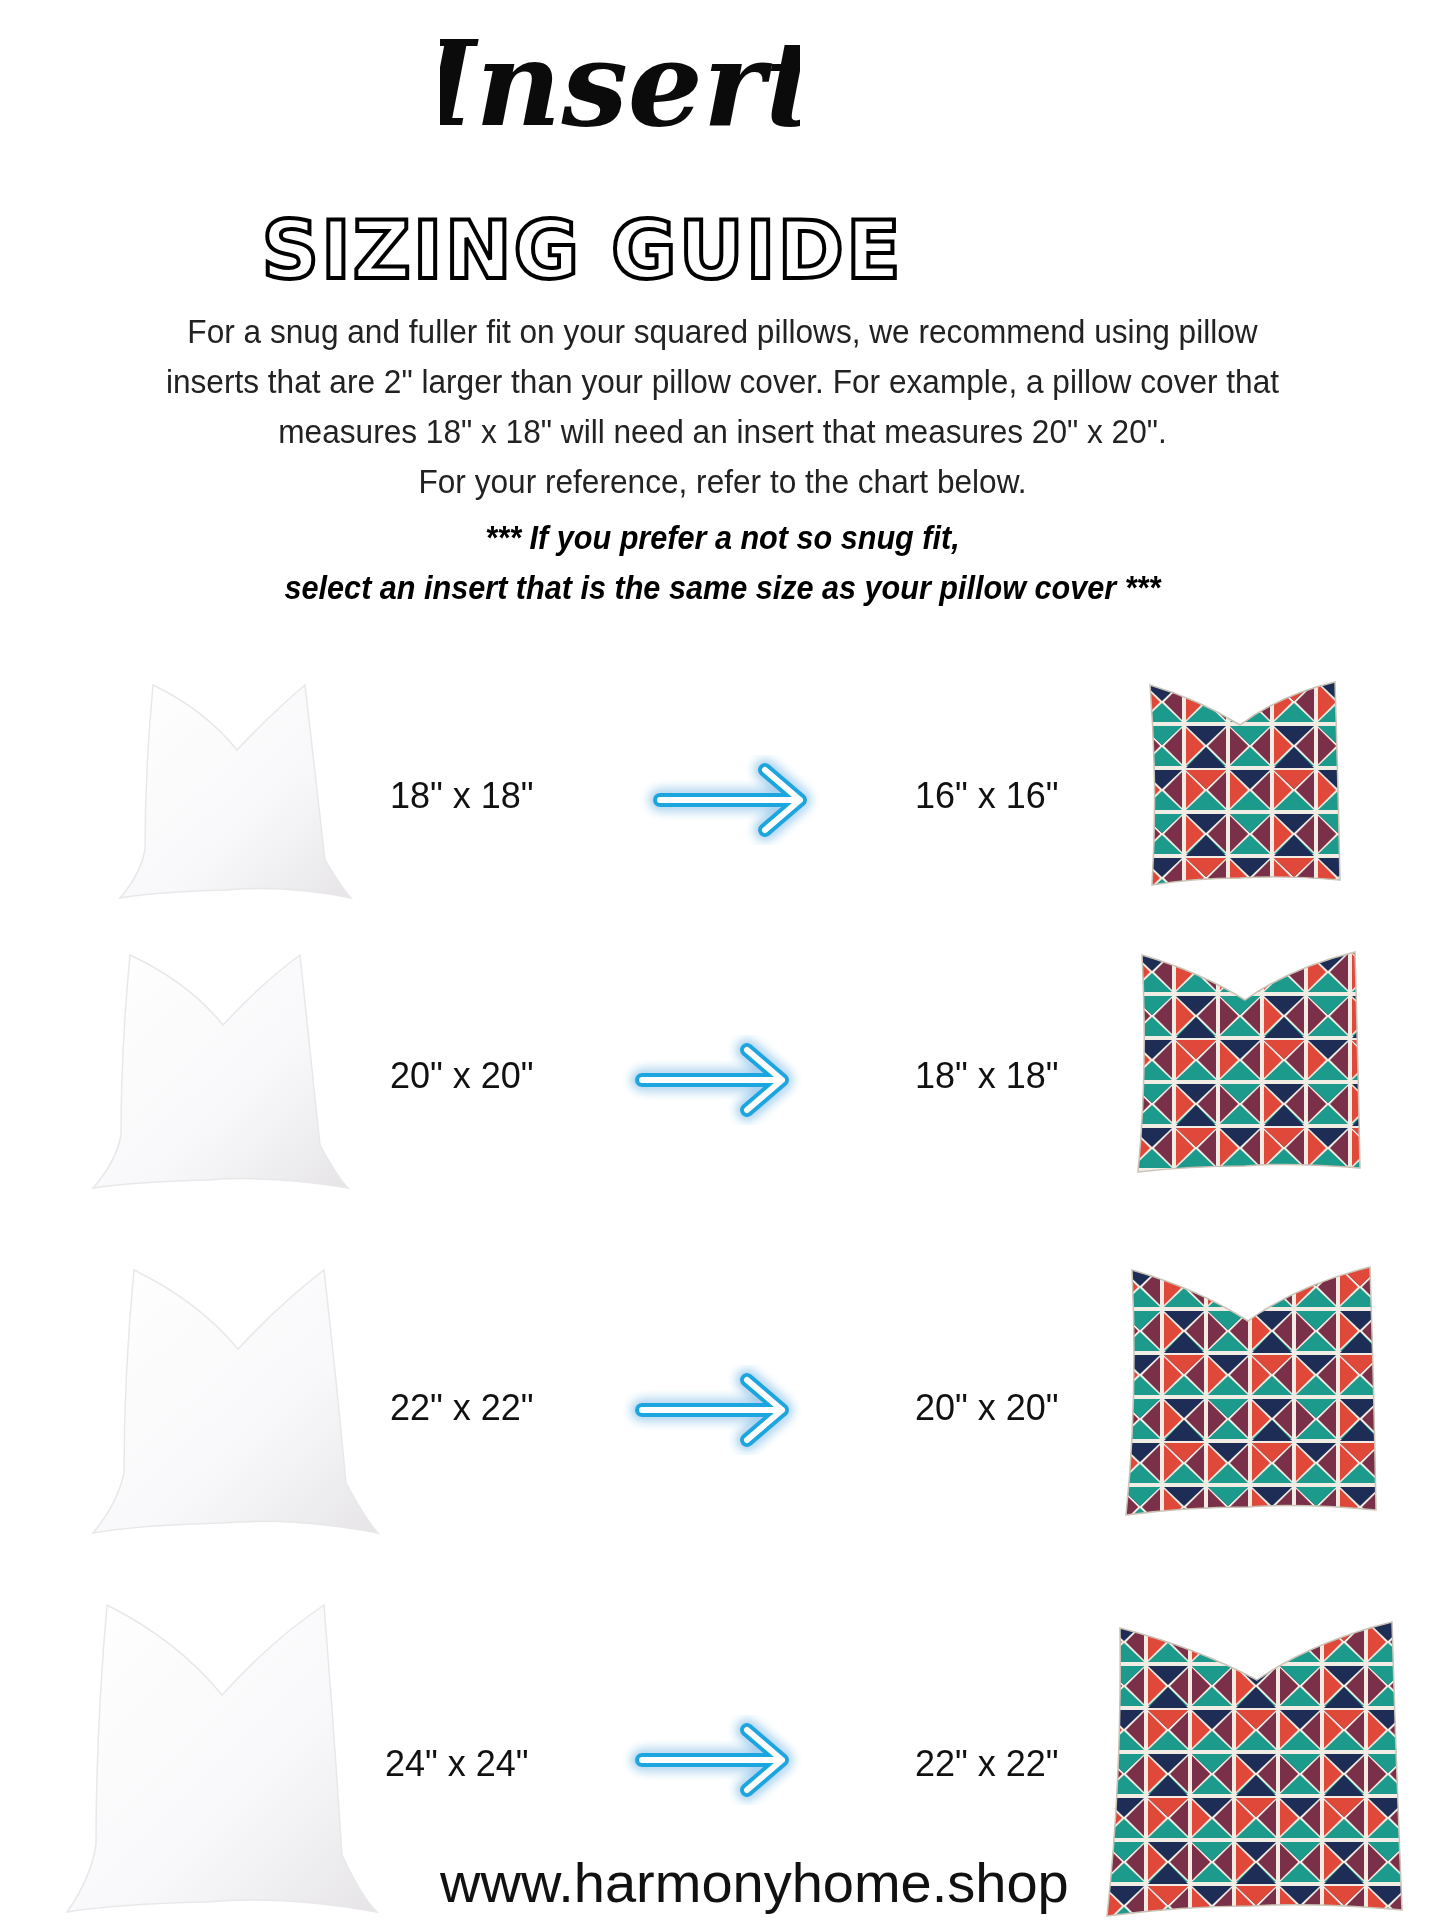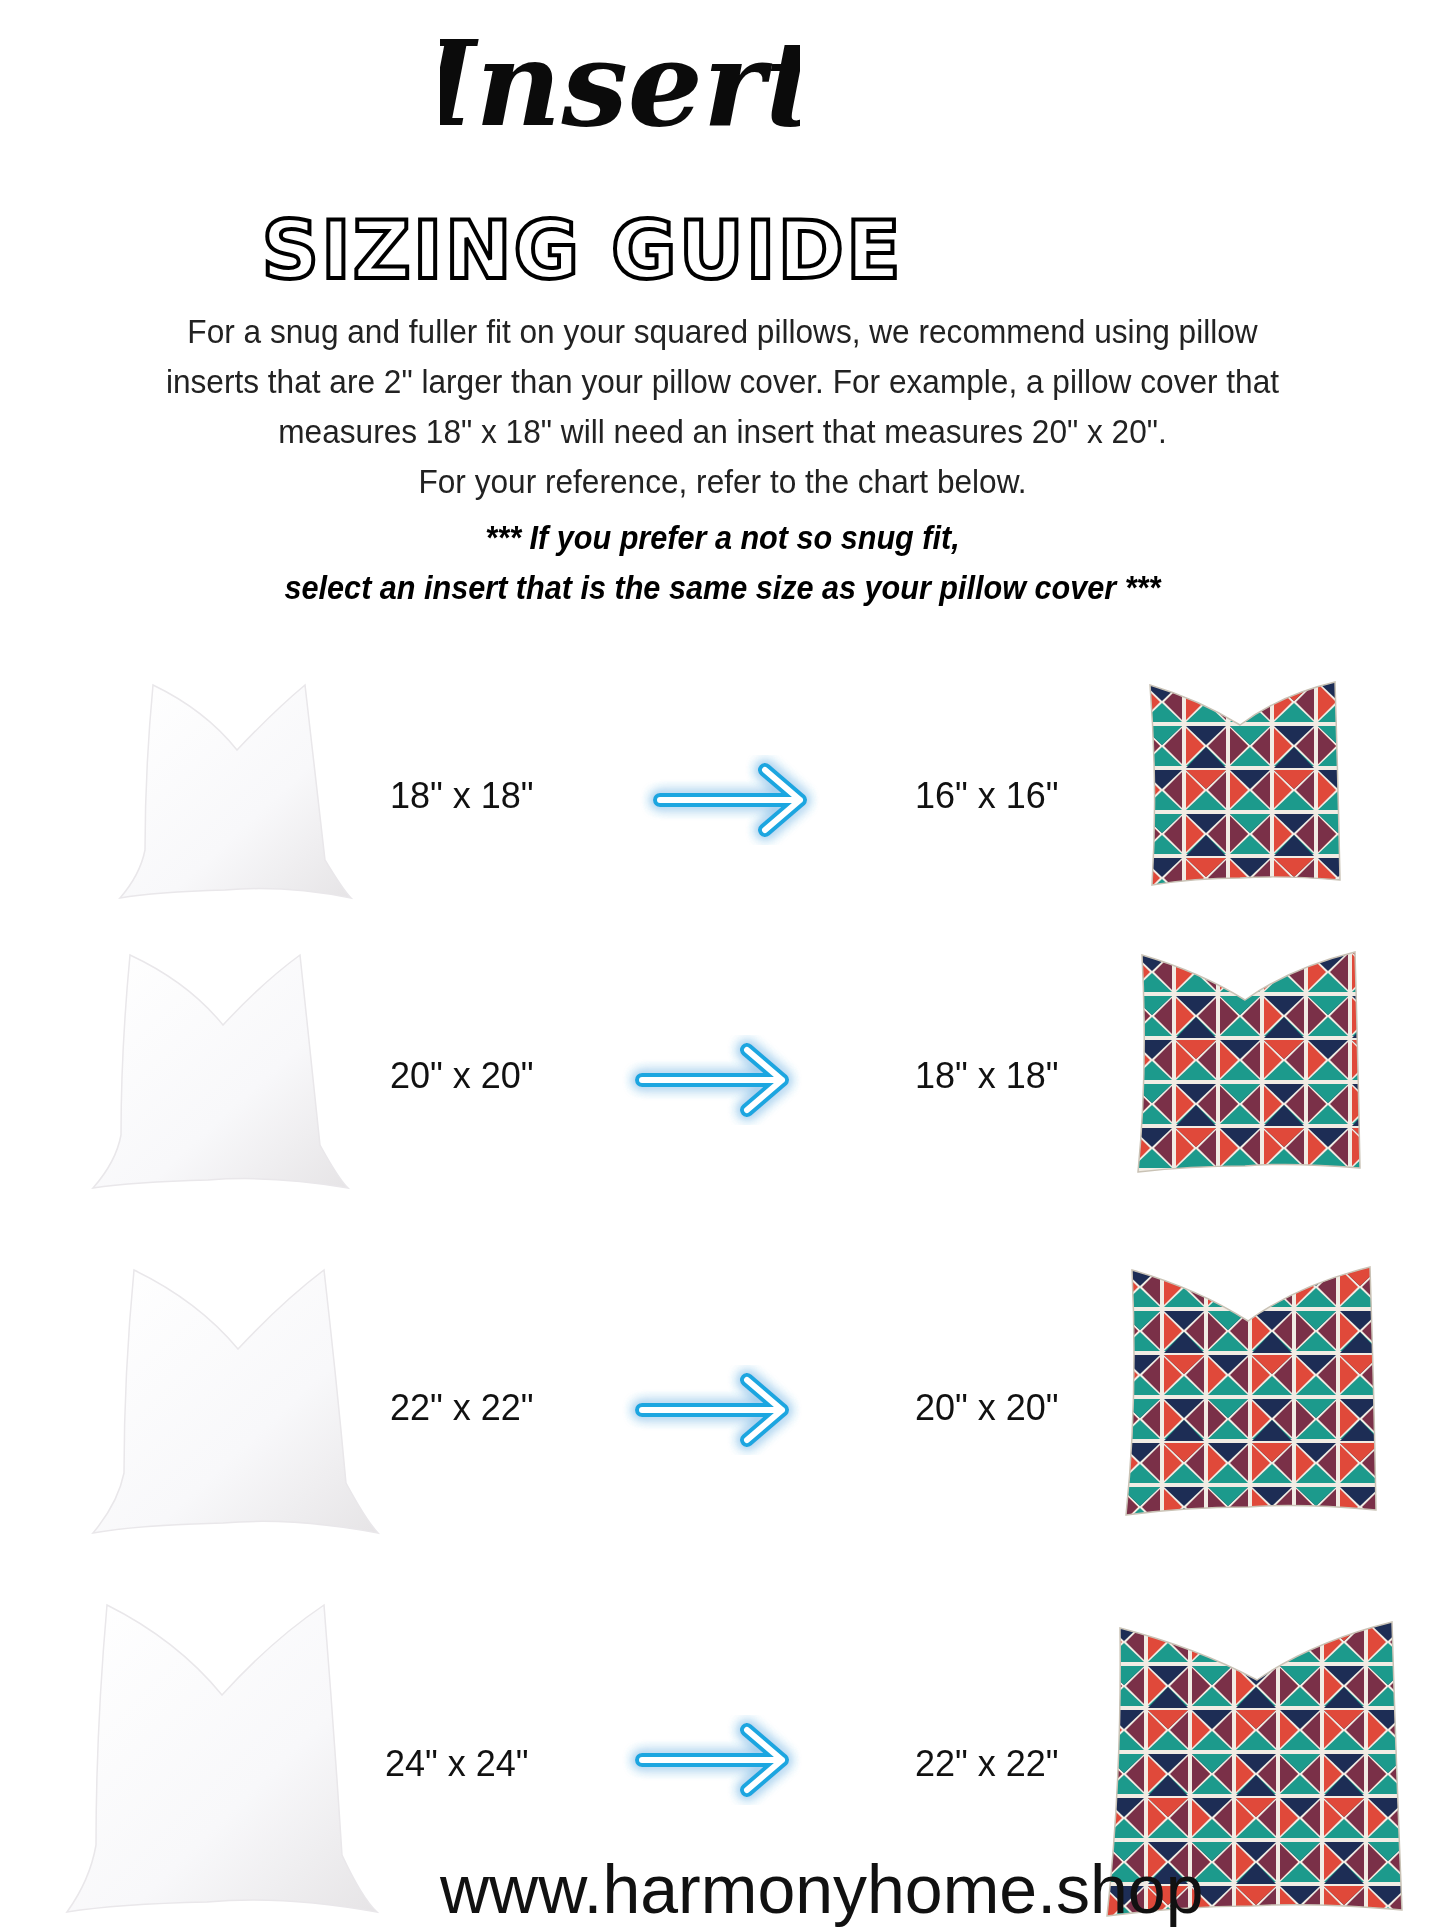--- a/index.html
+++ b/index.html
@@ -47,21 +47,21 @@
     .cover-pillow { position: absolute; }
     .size-label {
       position: absolute; font-family: "Liberation Sans", sans-serif;
       font-size: 36px; color: #111; white-space: nowrap;
     }
     .arrow { position: absolute; width: 180px; height: 90px; }
 
     .footer-url {
       position: absolute; left: 440px; width: 600px; top: 1850px;
       text-align: left; font-family: "Liberation Sans", sans-serif;
-      font-size: 68px; color: #111;
+      font-size: 56px; color: #111;
     }
   </style>
 </head>
 <body>
 
 <svg width="0" height="0" style="position:absolute">
   <defs>
     <filter id="neon" x="-30%" y="-60%" width="160%" height="220%">
       <feGaussianBlur stdDeviation="6" result="b"></feGaussianBlur>
       <feMerge>

